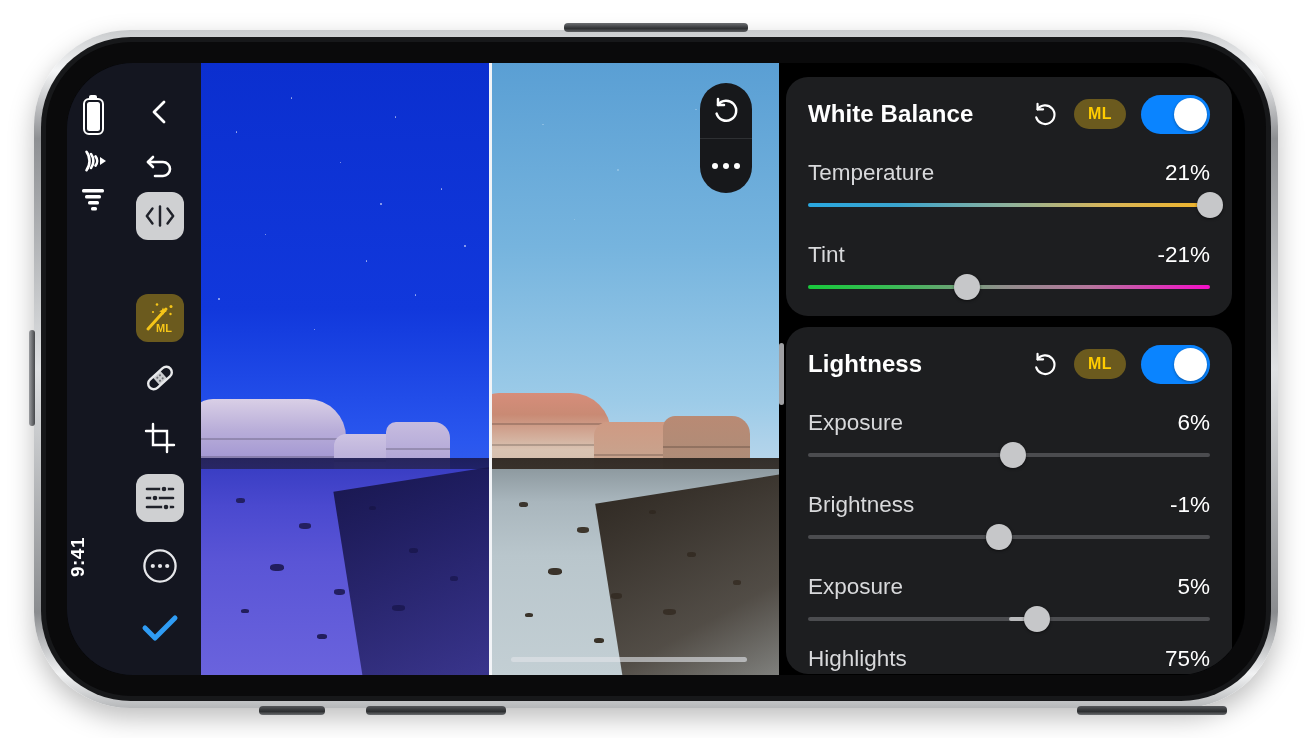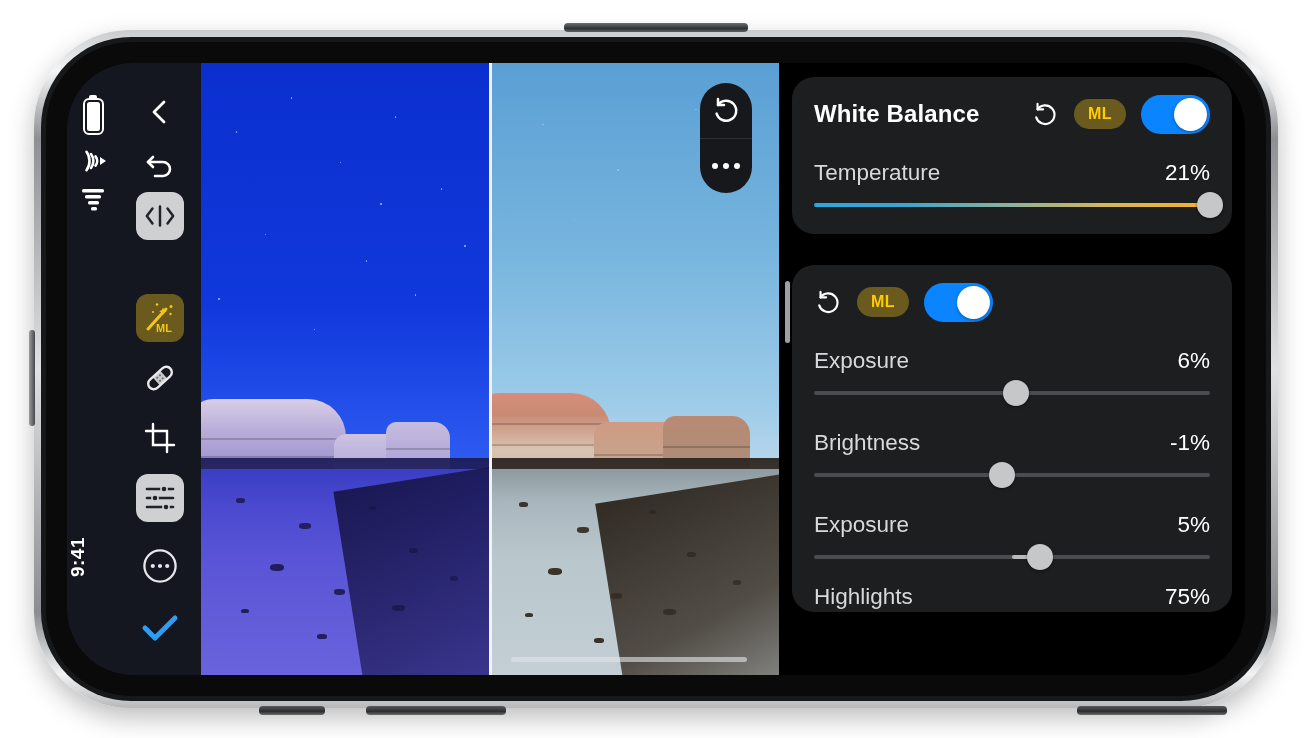--- a/index.html
+++ b/index.html
@@ -156,22 +156,22 @@
   .dots3{display:flex;gap:5px;}
   .dots3 i{width:6px;height:6px;background:#fff;border-radius:50%;display:block;}
 
   .hscroll{
     position:absolute;left:310px;bottom:13px;width:236px;height:5px;border-radius:3px;
     background:rgba(225,228,232,.62);z-index:7;
   }
 
   
   .panel-col{
-    position:relative;flex:1 1 auto;background:#000;padding:14px 13px 0 13px;
-    display:flex;flex-direction:column;gap:31px;overflow:hidden;
+    position:relative;flex:1 1 auto;background:#000;padding:14px 13px 0 7px;
+    display:flex;flex-direction:column;gap:11px;overflow:hidden;
   }
   .card{
     position:relative;background:#1d1e20;border-radius:22px;padding:15px 22px 16px 22px;
   }
   .card-head{display:flex;align-items:center;height:44px;}
   .card-title{color:#fff;font-size:24px;font-weight:700;letter-spacing:.1px;flex:1;}
   .head-actions{display:flex;align-items:center;gap:15px;}
   .reset-ic{width:28px;height:28px;color:#fff;display:block;}
   .ml-badge{
     background:#6b5a1e;color:#ffcc00;font-size:16px;font-weight:700;
@@ -490,25 +490,36 @@
                 <div class="srow-top">
                   <span class="slabel">Temperature</span>
                   <span class="sval">21%</span>
                 </div>
                 <div class="track">
                   <div class="bar grad-temp"></div>
                   <div class="thumb" style="left:100%"></div>
                 </div>
               </div>
 
+              <div class="srow">
+                <div class="srow-top">
+                  <span class="slabel">Tint</span>
+                  <span class="sval">-21%</span>
+                </div>
+                <div class="track">
+                  <div class="bar grad-tint"></div>
+                  <div class="thumb" style="left:39.5%"></div>
+                </div>
+              </div>
             </div>
 
             <div class="card clipped">
               <div class="vscroll"></div>
               <div class="card-head">
+                <div class="card-title">Lightness</div>
                 <div class="head-actions">
                   <span>
                     <svg class="reset-ic" viewBox="0 0 30 30" fill="none" stroke="#fff" stroke-width="2.3" stroke-linecap="round" stroke-linejoin="round">
                       <path d="M7 4 V10 H13"></path>
                       <path d="M7 10 A10 10 0 1 1 5.6 18.6"></path>
                     </svg>
                   </span>
                   <span class="ml-badge">ML</span>
                   <span class="switch">
                         <i></i>

